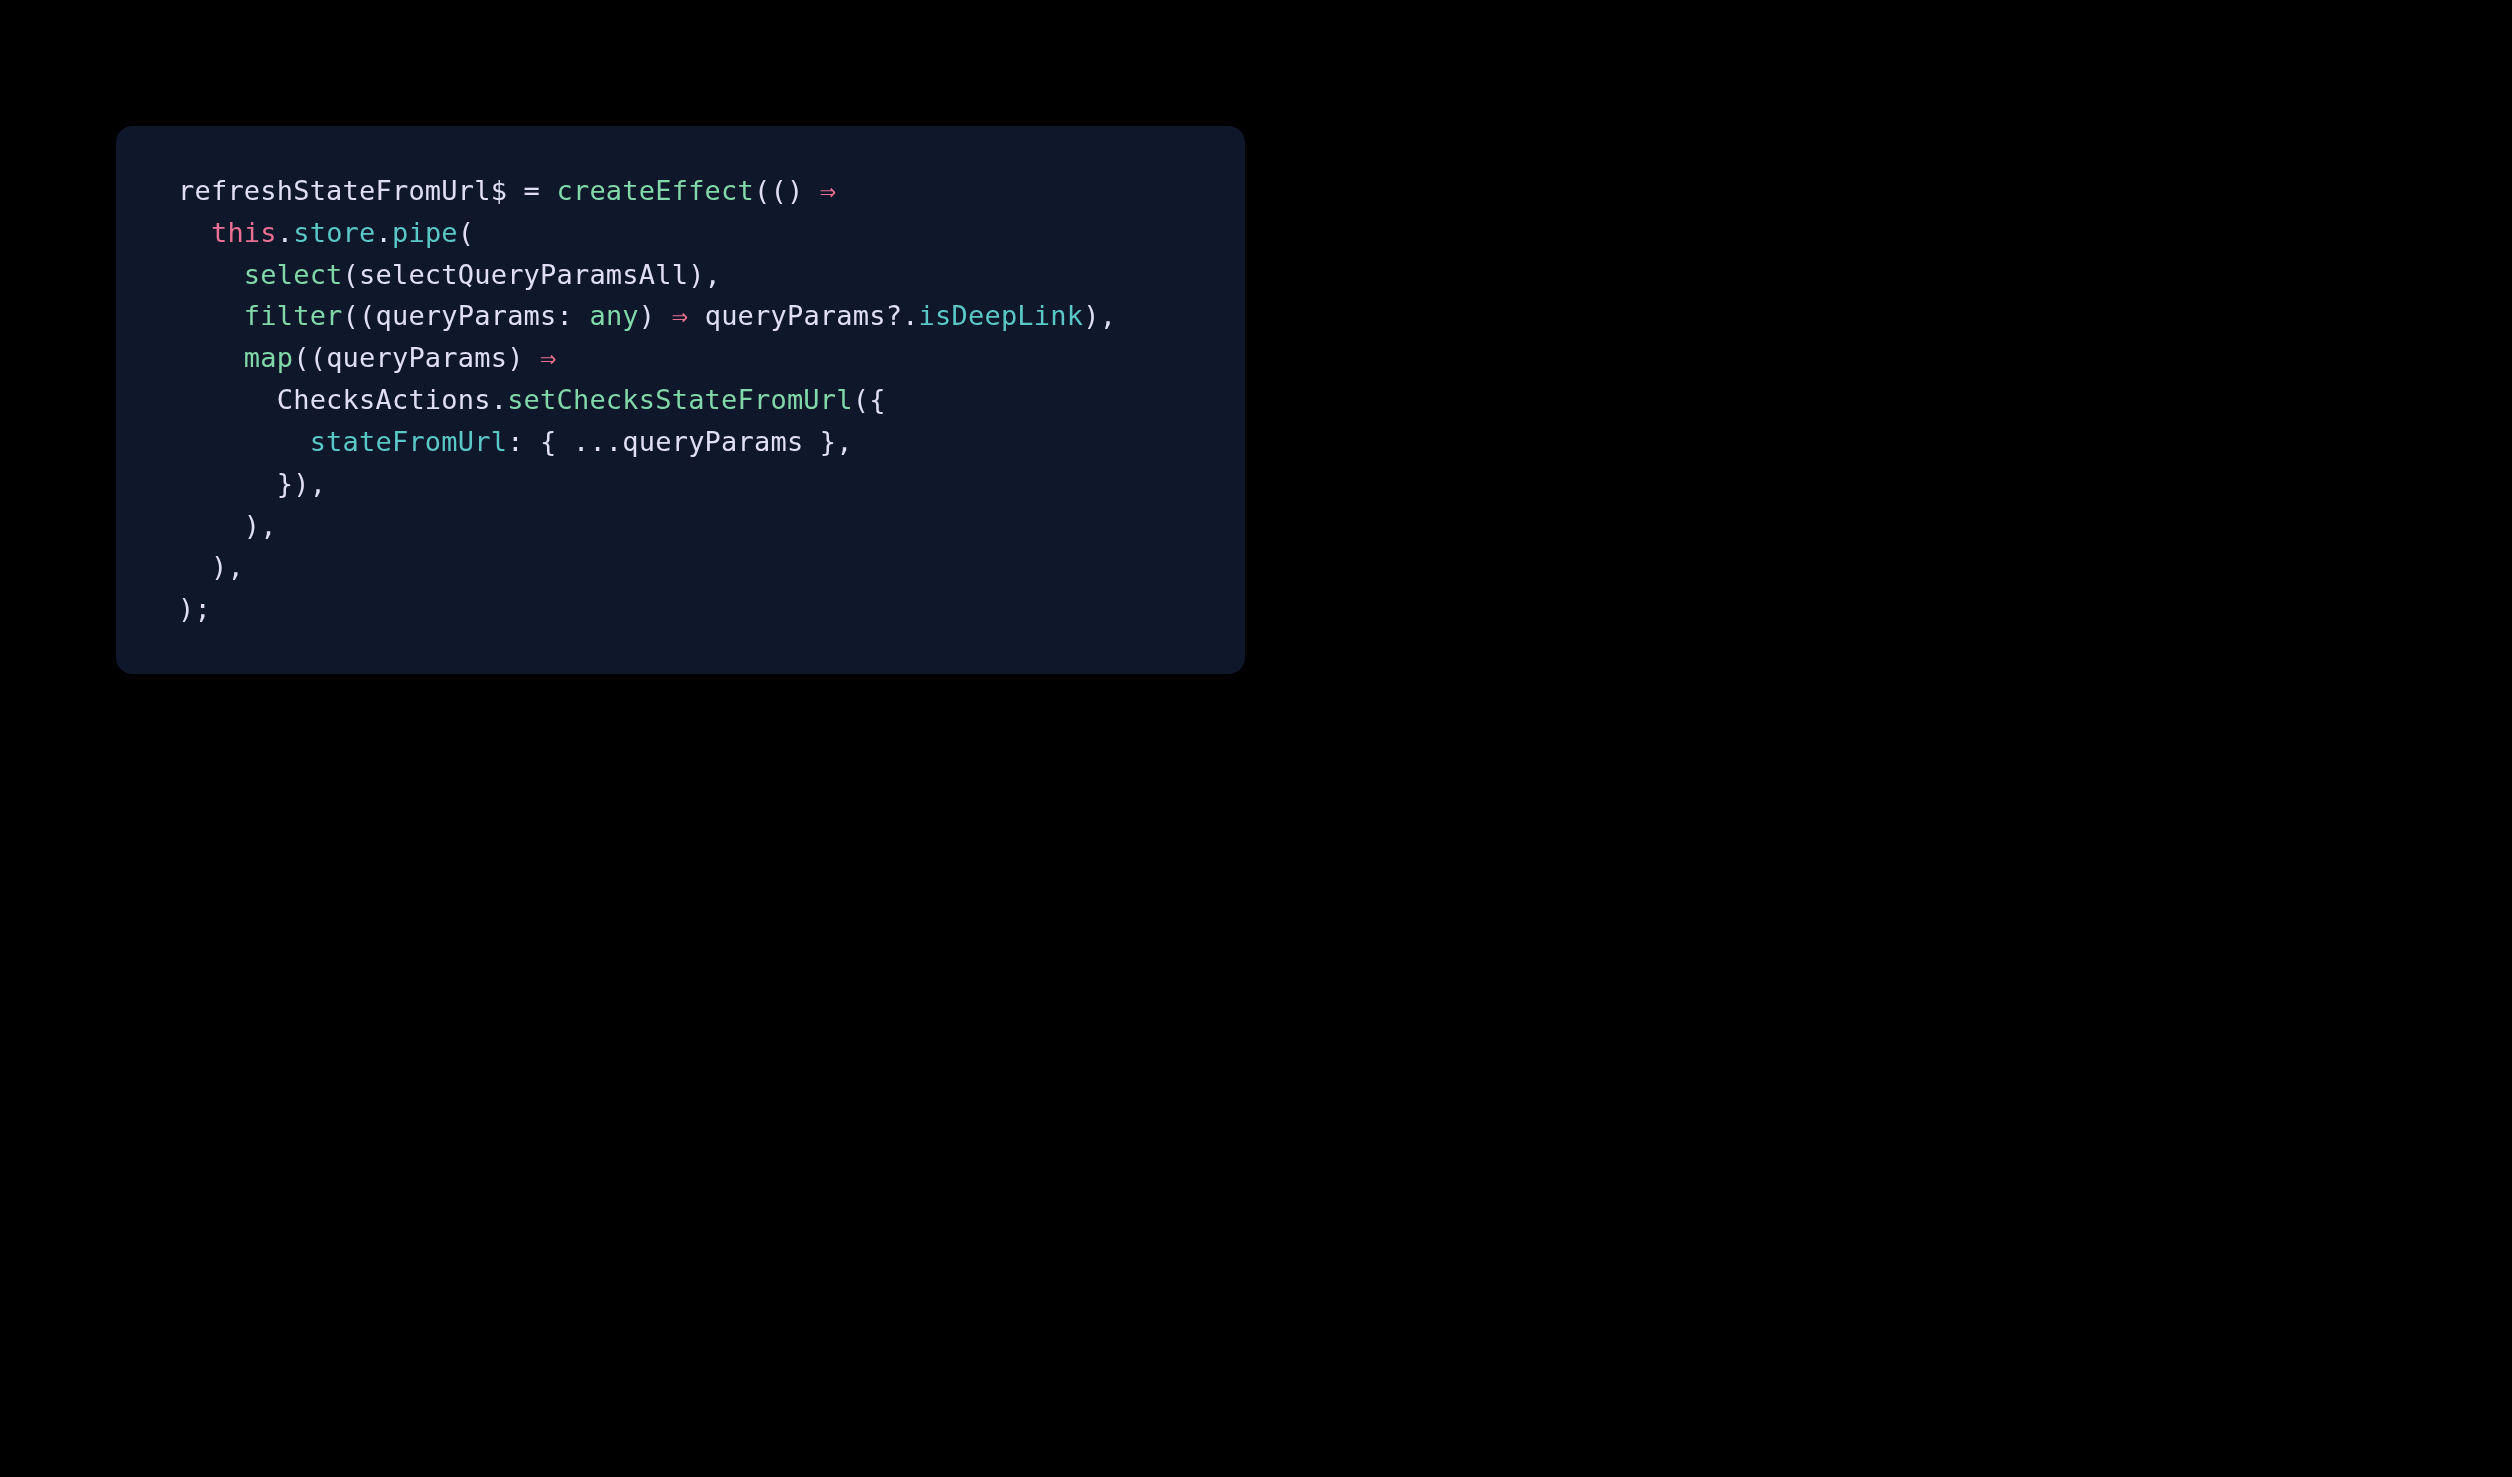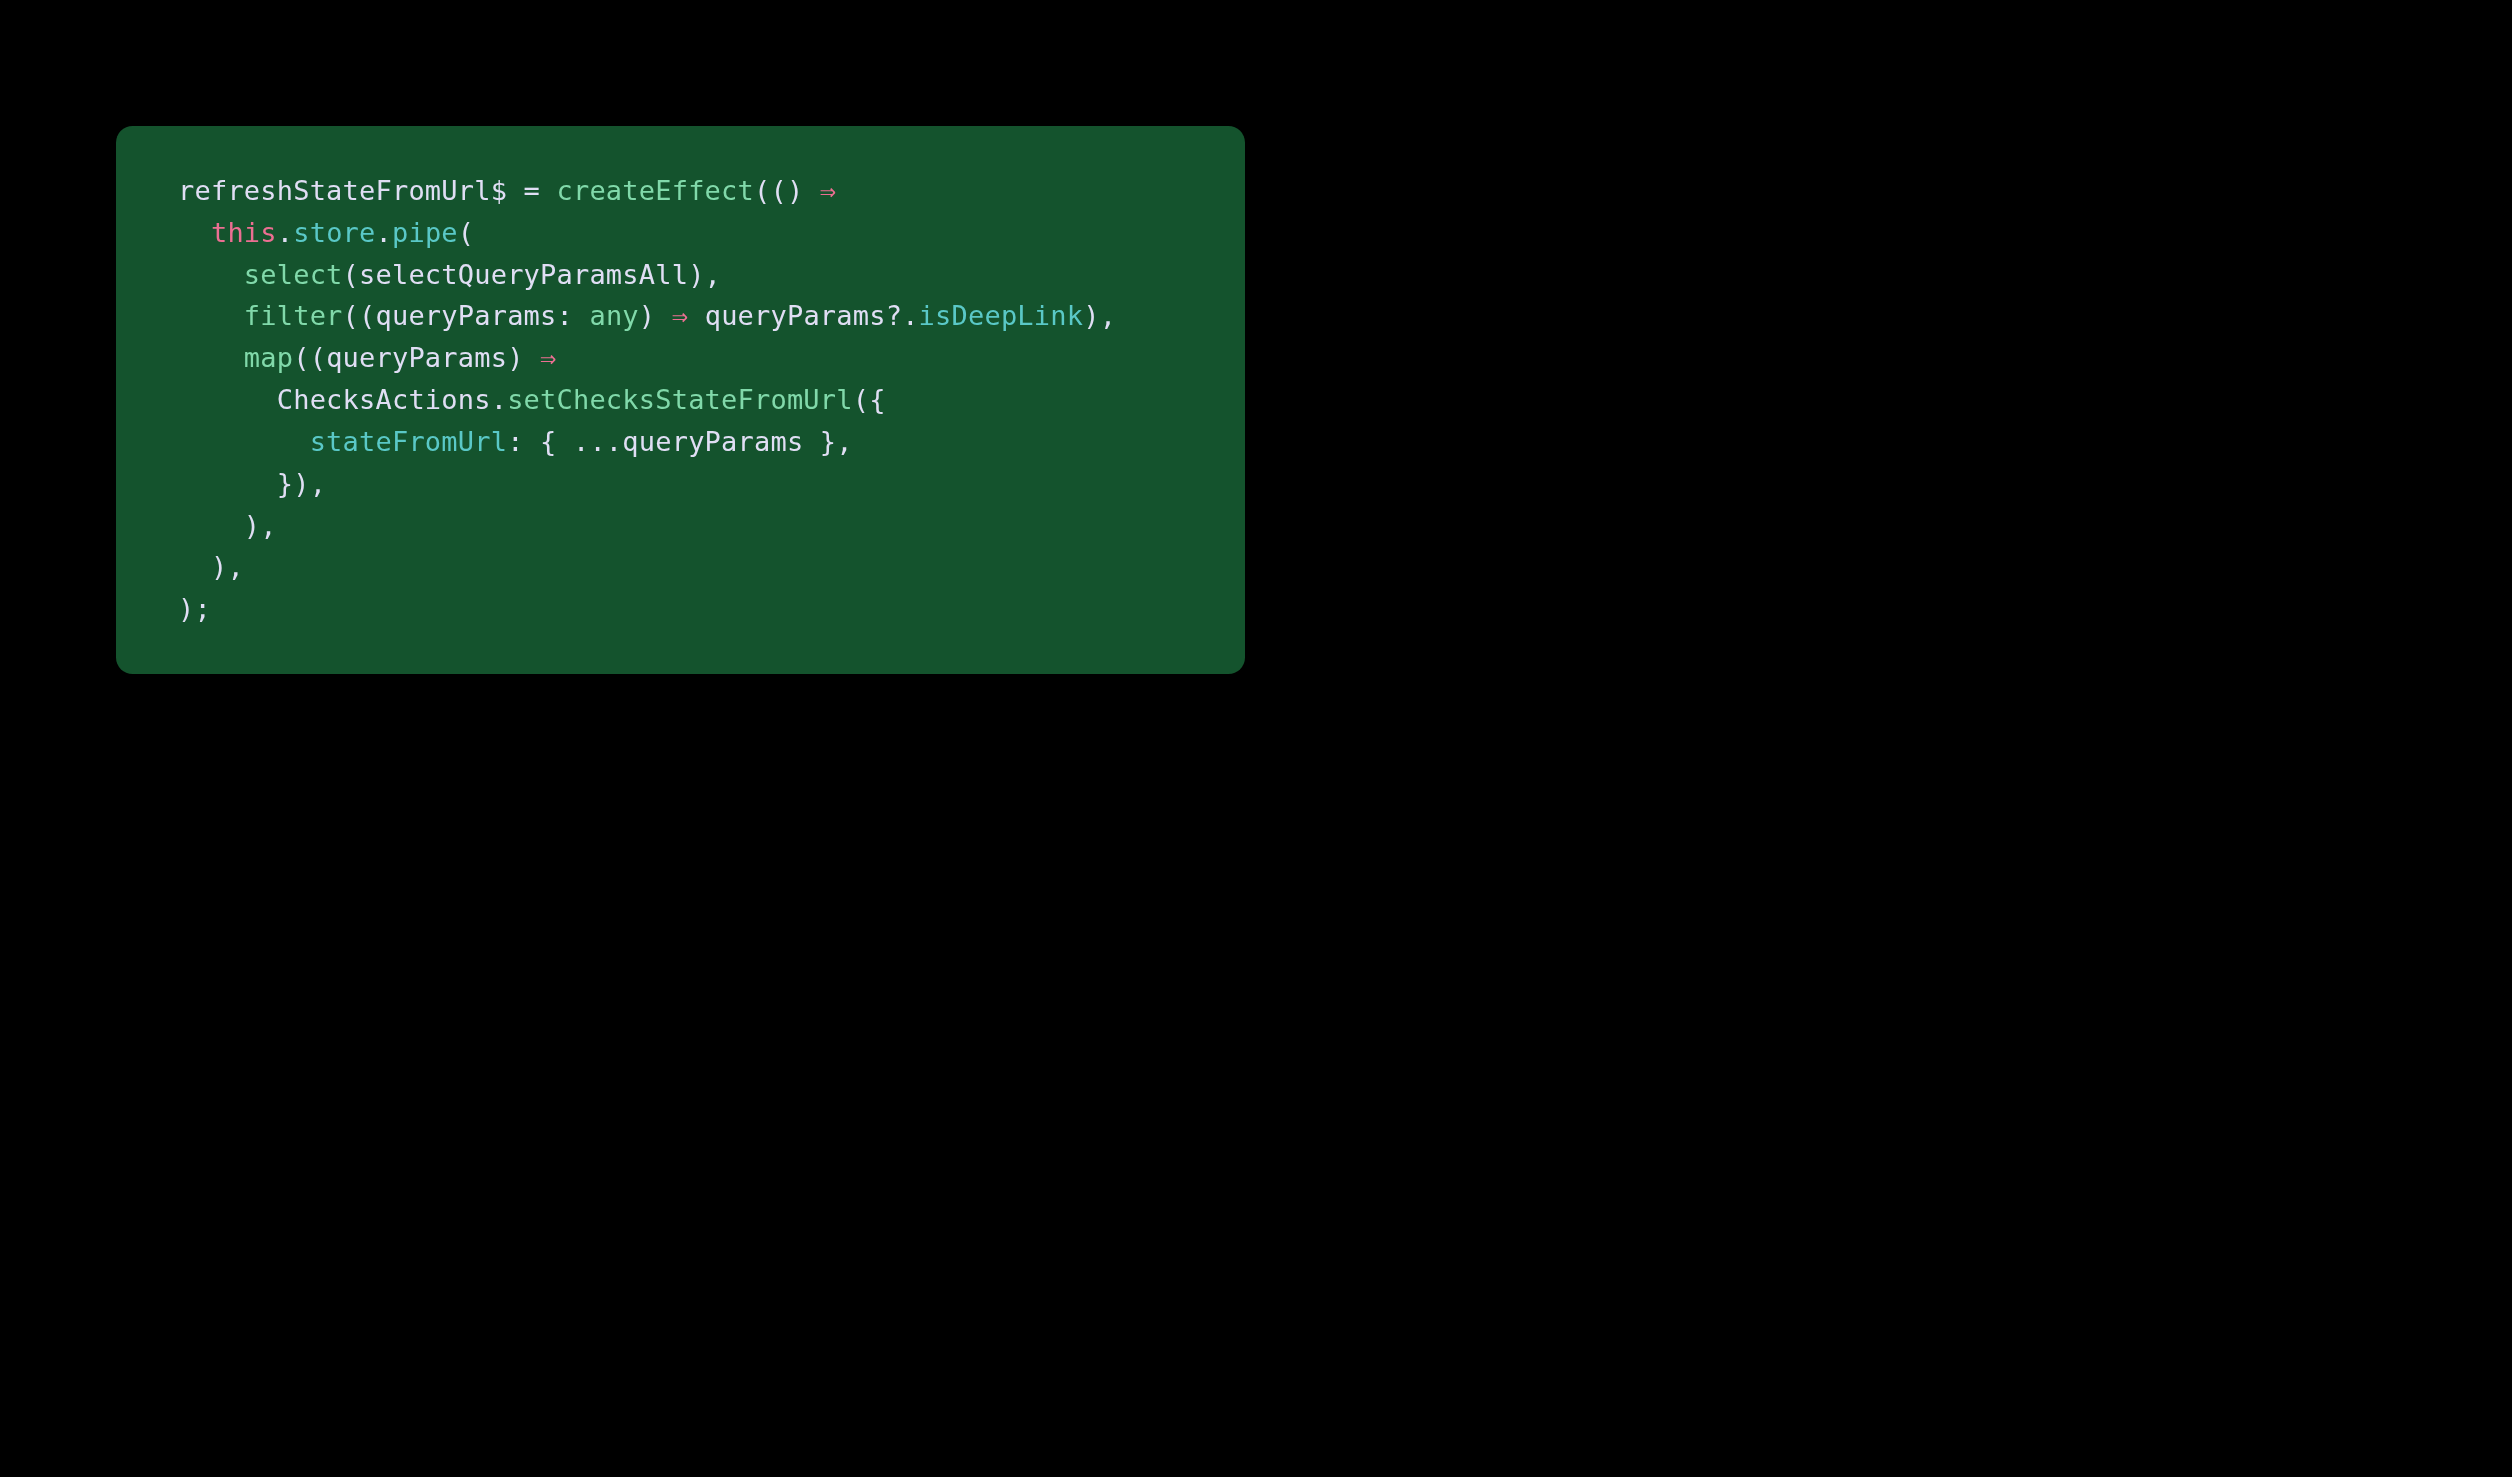--- a/index.html
+++ b/index.html
@@ -10,21 +10,21 @@
     body {
       background: #000000;
       width: 1360px;
       height: 800px;
       display: flex;
       align-items: center;
       justify-content: center;
       font-family: ui-monospace, 'SF Mono', 'Menlo', 'Monaco', 'Cascadia Code', 'Consolas', monospace;
     }
     .code-panel {
-      background: #14532d;
+      background: #0f172a;
       border-radius: 16.6px;
       padding: 44px 37px 44px 29.6px;
       width: 1129px;
     }
     pre {
       margin: 0;
       font-family: inherit;
       font-size: 27px;
       line-height: 1.55;
       font-weight: 500;

